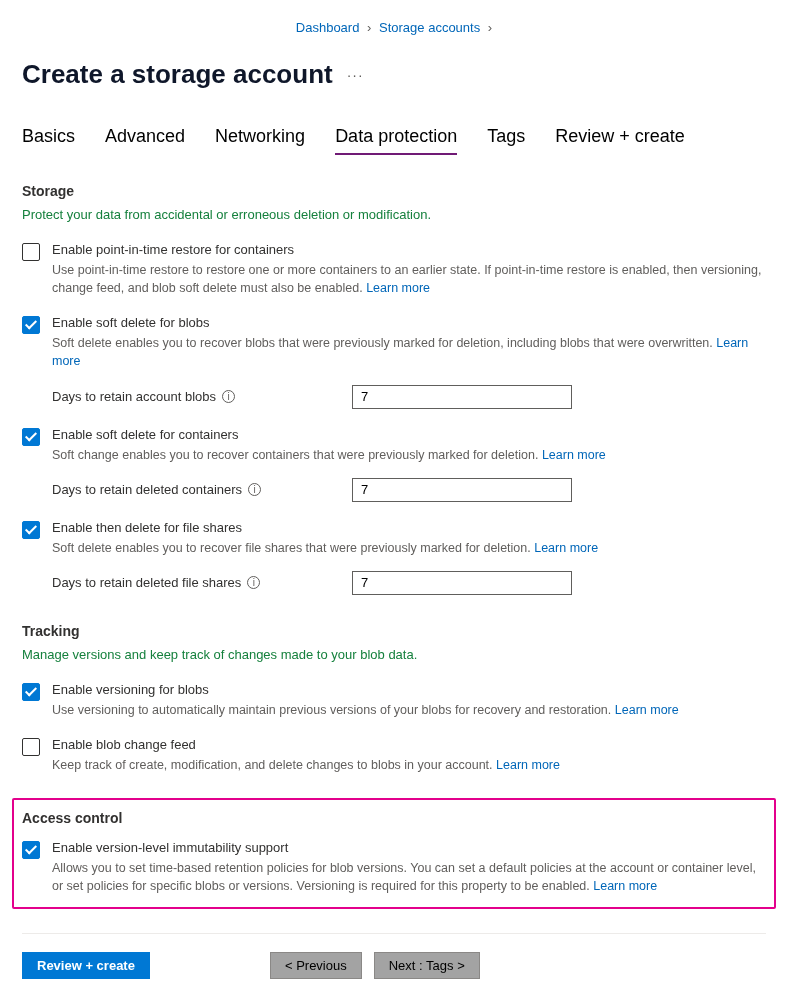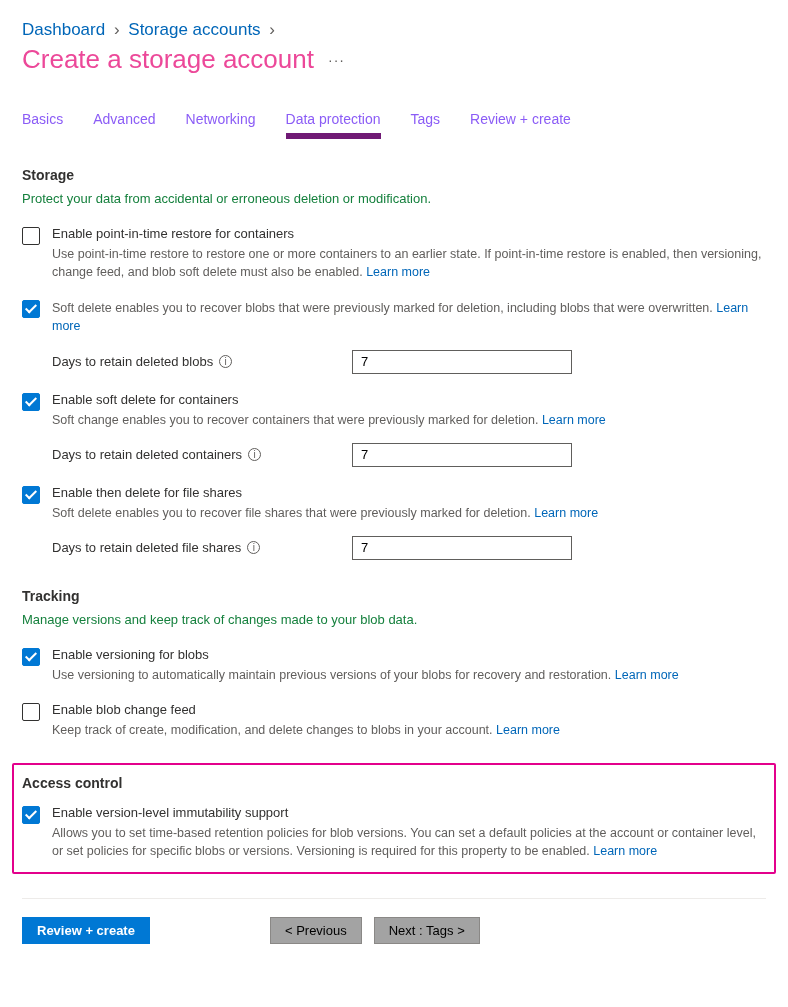--- a/index.html
+++ b/index.html
@@ -6,31 +6,31 @@
     body {
       font-family: "Segoe UI", -apple-system, BlinkMacSystemFont, sans-serif;
       font-size: 13px;
       color: #323130;
       background: #ffffff;
       padding: 20px 22px 0 22px;
       width: 788px;
     }
     a.link { color: #0066b8; text-decoration: none; cursor: pointer; }
 
-    .breadcrumb { font-size: 17px; margin-bottom: 4px; }
+    .breadcrumb { font-size: 13px; margin-bottom: 24px; text-align: center; }
     .breadcrumb .sep { color: #605e5c; margin: 0 4px; }
     .breadcrumb .current-sep { color: #605e5c; margin-left: 4px; }
 
-    h1.page-title { font-size: 26px; font-weight: 400; color: #ec4899; display: inline-block; margin-right: 10px; }
+    h1.page-title { font-size: 26px; font-weight: 700; color: #0f172a; display: inline-block; margin-right: 10px; }
     .title-row { margin-bottom: 30px; display:flex; align-items:center;}
     .more-dots { color: #605e5c; font-size: 14px; letter-spacing: 1px; cursor:pointer; padding:4px;}
 
     .tabs { display: flex; border-bottom: none; margin-bottom: 28px; }
-    .tab { font-size: 14px; color: #8b5cf6; padding: 6px 0; margin-right: 30px; cursor: pointer; border-bottom: 2px solid transparent; }
-    .tab.active { border-bottom: 6px solid #701a75; font-weight: 400; }
+    .tab { font-size: 18px; color: #000000; padding: 6px 0; margin-right: 30px; cursor: pointer; border-bottom: 2px solid transparent; }
+    .tab.active { border-bottom: 2px solid #701a75; font-weight: 400; }
 
     .section-title { font-size: 14px; font-weight: 600; margin-top: 6px; margin-bottom: 8px; }
     .section-desc { font-size: 13px; color: #15803d; margin-bottom: 20px; }
 
     .opt { display: flex; align-items: flex-start; margin-bottom: 18px; }
     .cb { width: 18px; height: 18px; border: 1px solid #323130; border-radius: 2px; margin-right: 12px; flex: 0 0 18px; margin-top: 1px; position: relative; cursor:pointer;}
     .cb.checked { background: #0078d4; border-color: #0078d4; }
     .cb.checked::after {
       content: "";
       position: absolute;
@@ -99,27 +99,28 @@
     <div class="opt-help">
       <span>Use point-in-time restore to restore one or more containers to an earlier state. If point-in-time restore is enabled, then versioning, change feed, and blob soft delete must also be enabled.</span>
       <a class="link">Learn more</a>
     </div>
   </div>
 </div>
 
 <div class="opt">
   <div class="cb checked"></div>
   <div class="opt-body">
+    <div class="opt-label">Enable soft delete for blobs</div>
     <div class="opt-help">
       <span>Soft delete enables you to recover blobs that were previously marked for deletion, including blobs that were overwritten.</span>
       <a class="link">Learn more</a>
     </div>
     <div class="field-row">
       <div class="field-label">
-        <span>Days to retain deleted blobs</span>
+        <span>Days to retain account blobs</span>
         <span class="info-icon">i</span>
       </div>
       <input class="field-input" value="7" style="">
     </div>
   </div>
 </div>
 
 <div class="opt">
   <div class="cb checked"></div>
   <div class="opt-body">

